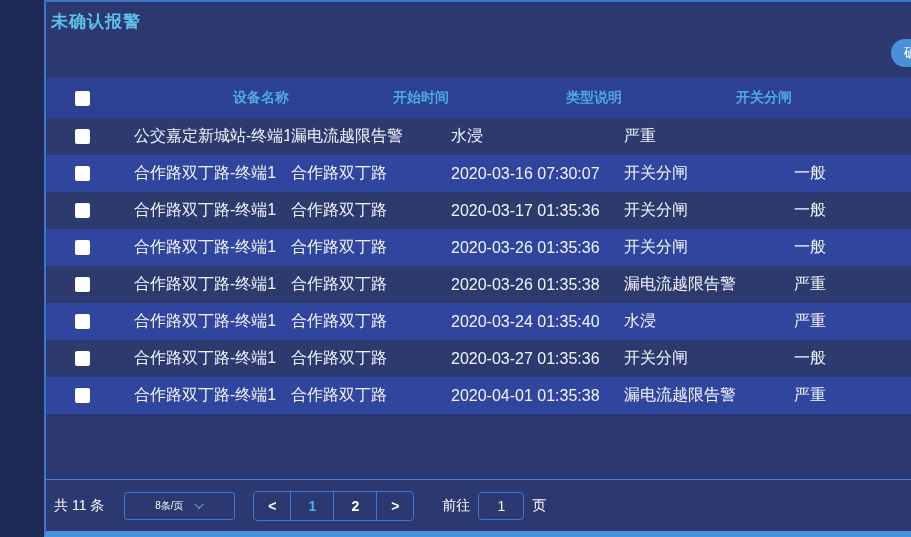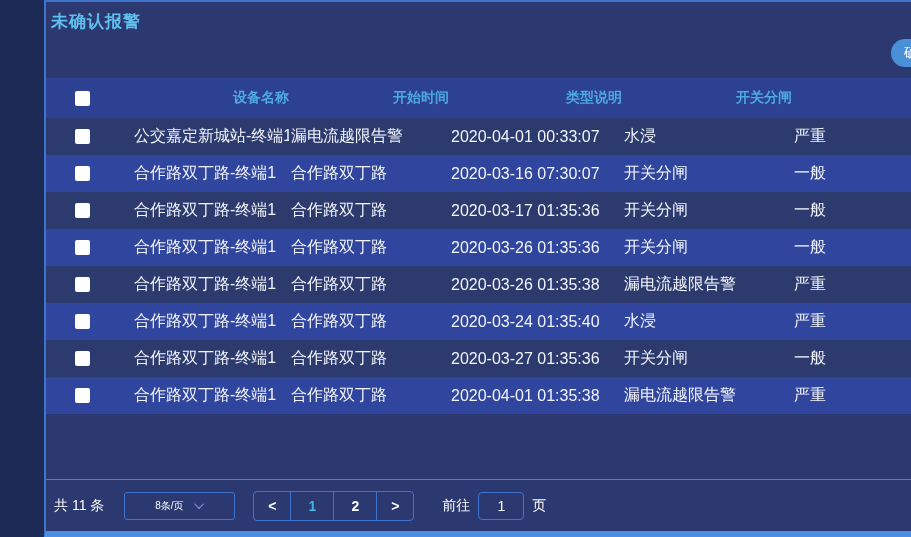--- a/index.html
+++ b/index.html
@@ -110,21 +110,20 @@
     <div class="cell">开关分闸</div>
   </div>
 
   <div class="tbody">
       <div class="trow">
         <div class="cell cb-cell">
           <span class="checkbox"></span>
         </div>
         <div class="cell">公交嘉定新城站-终端1</div>
         <div class="cell">漏电流越限告警</div>
-        <div class="cell">2020-04-01 00:33:07</div>
         <div class="cell">水浸</div>
         <div class="cell">严重</div>
       </div>
       <div class="trow alt">
         <div class="cell cb-cell">
           <span class="checkbox"></span>
         </div>
         <div class="cell">合作路双丁路-终端1</div>
         <div class="cell">合作路双丁路</div>
         <div class="cell">2020-03-16 07:30:07</div>

